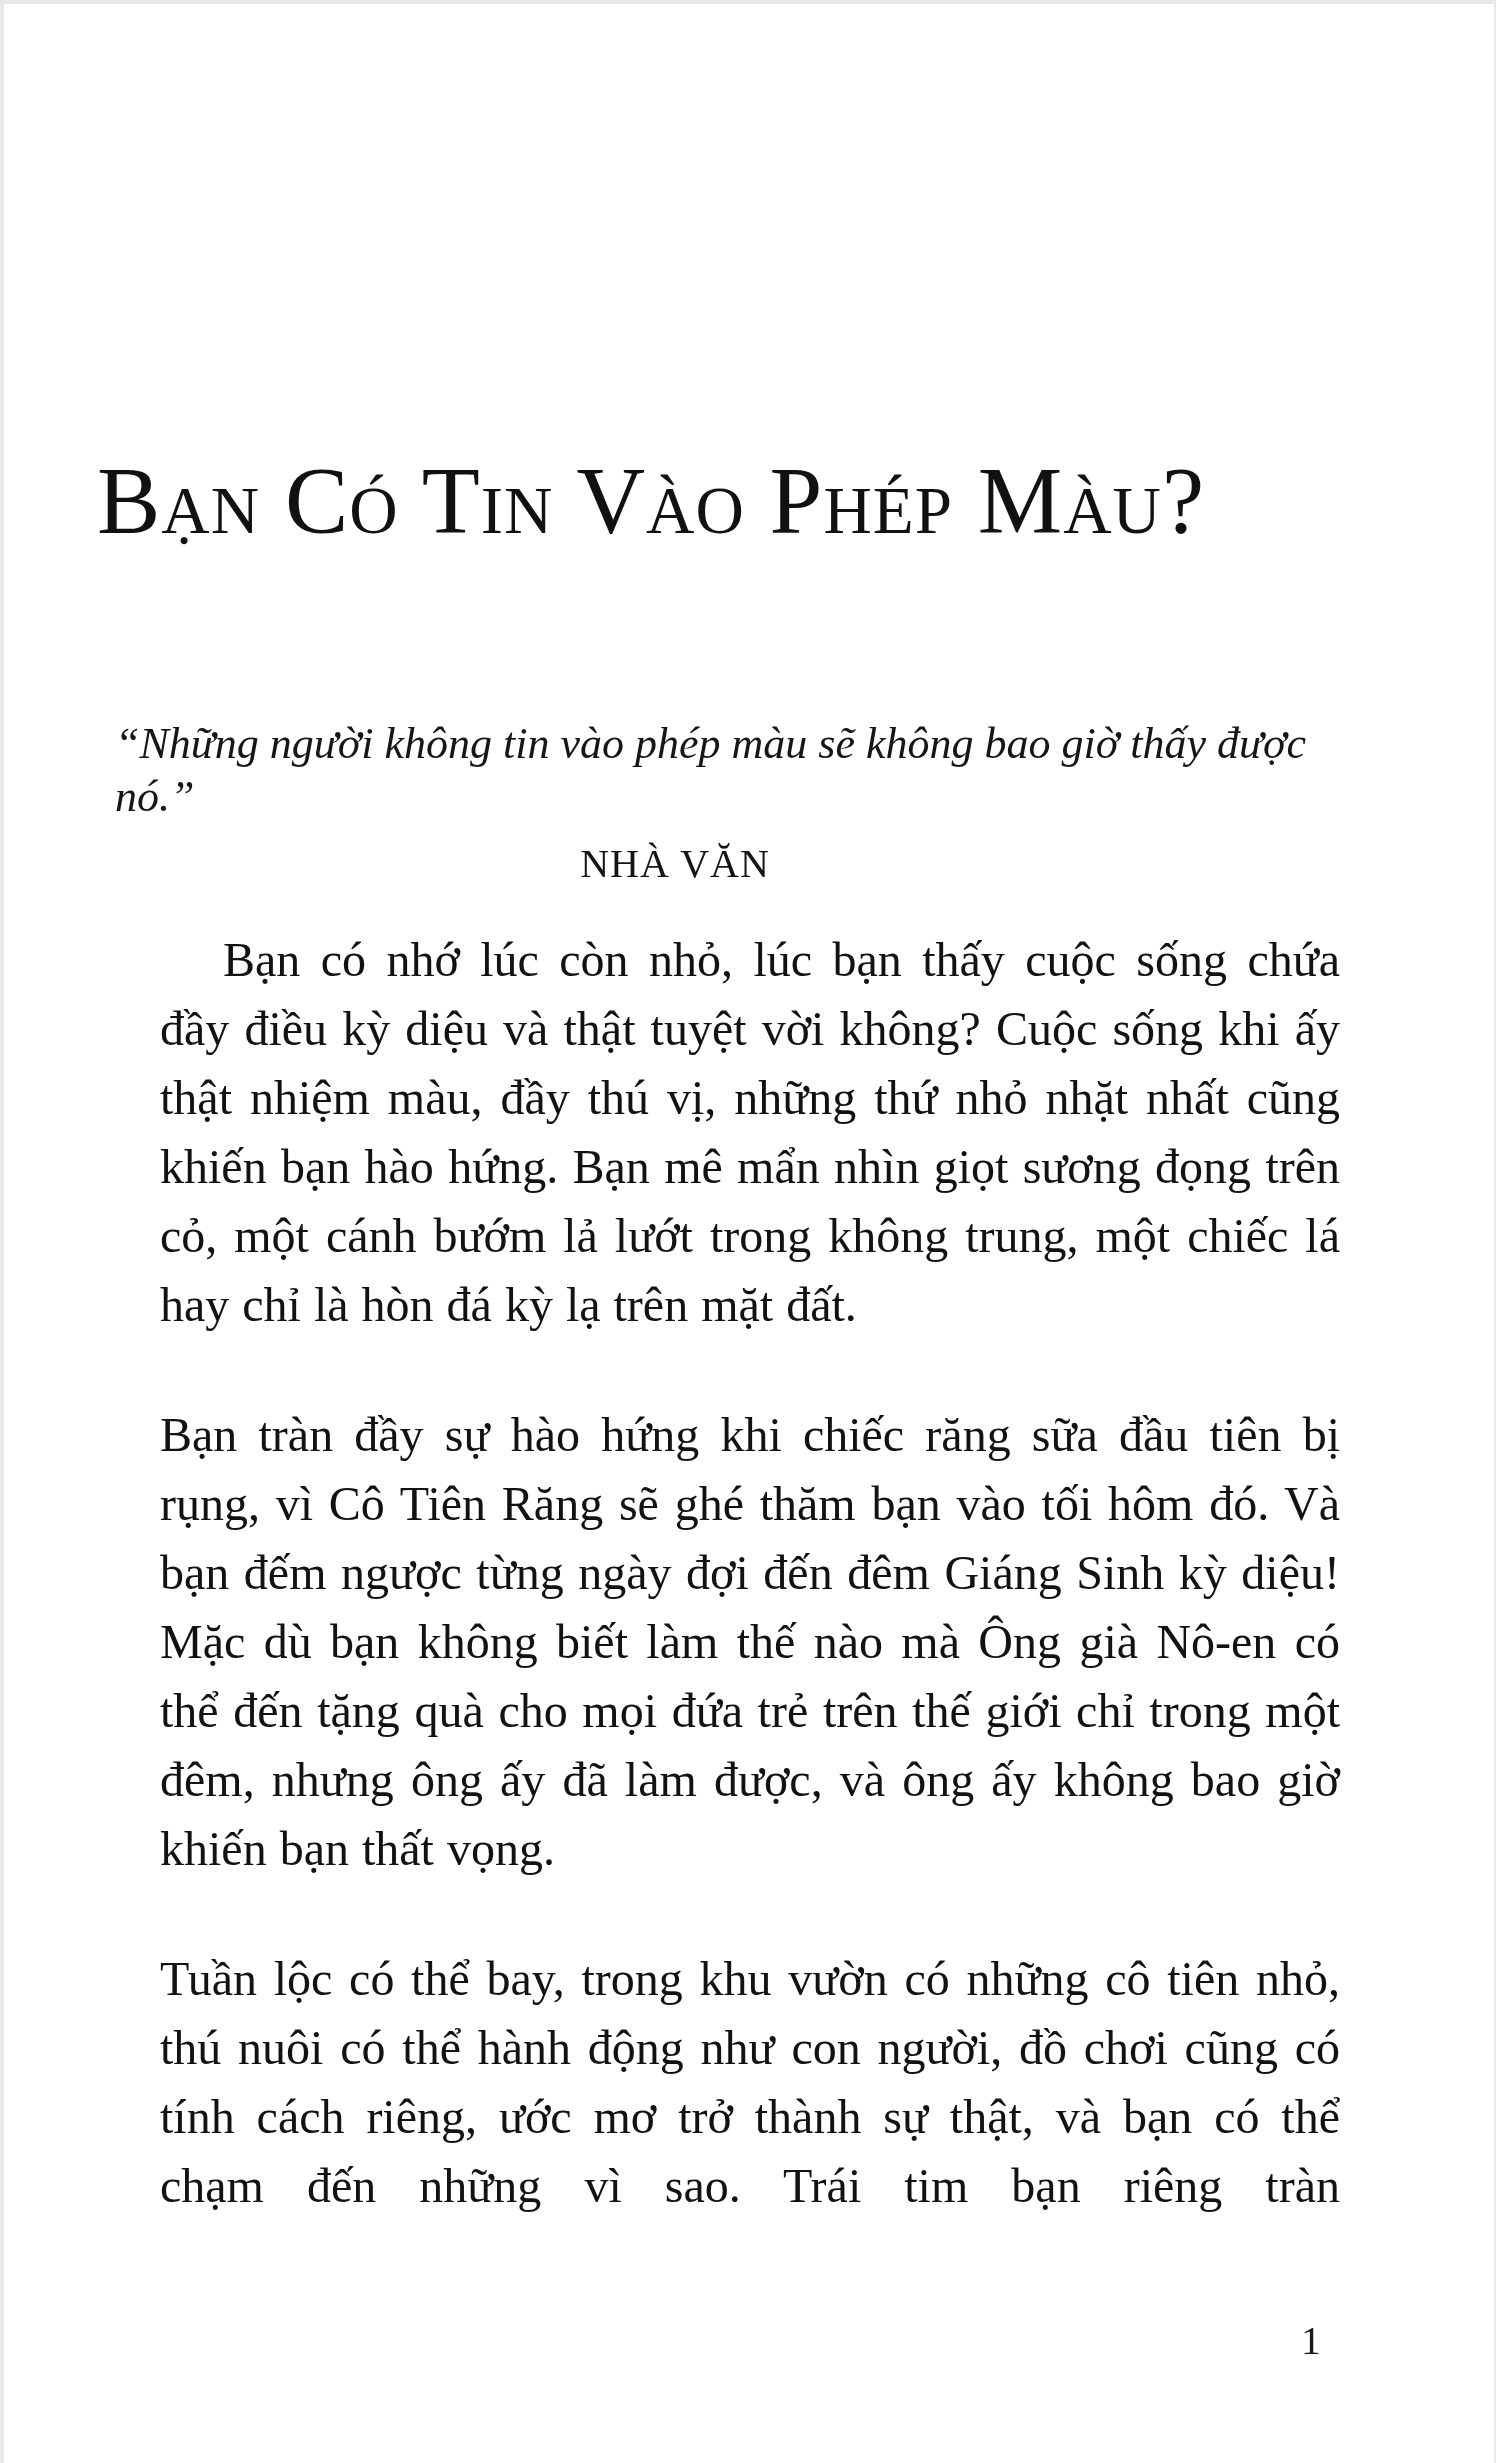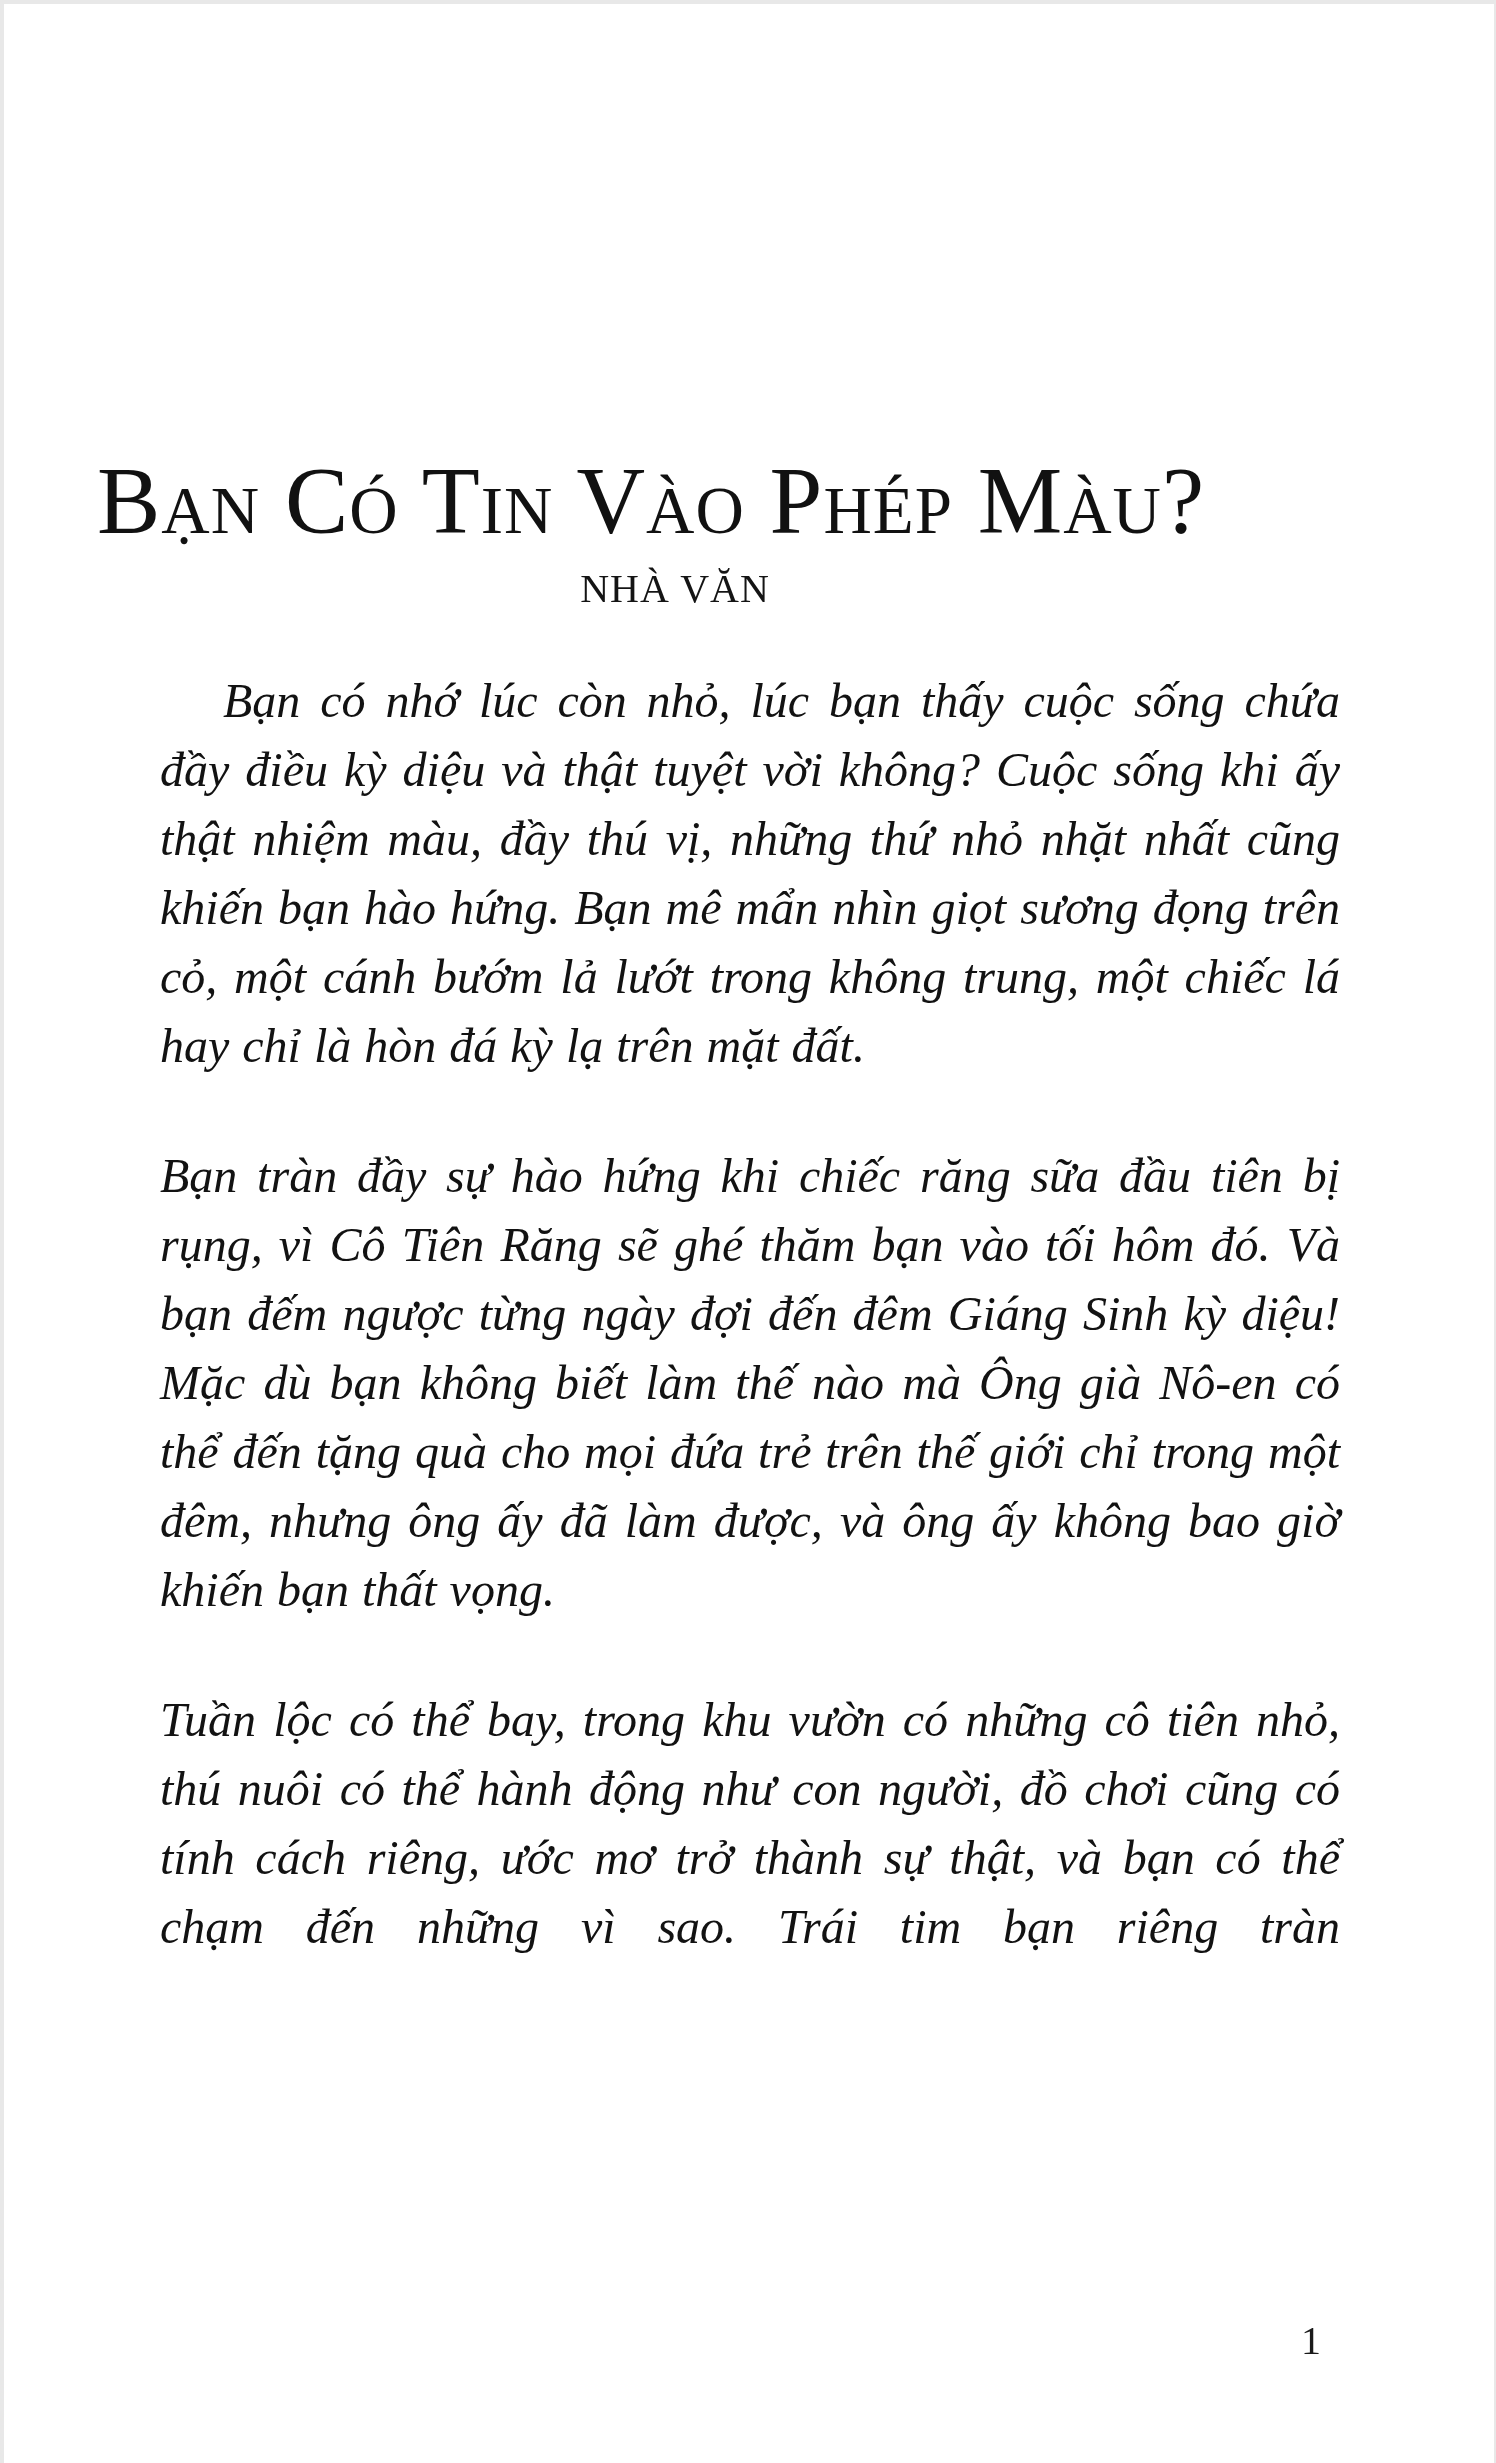--- a/index.html
+++ b/index.html
@@ -41,22 +41,21 @@
   }
   .epigraph-author-role {
     margin: 12px 155px 0 0;
     text-align: center;
     font-size: 40px;
     line-height: 1.2;
     letter-spacing: 1px;
     color: #141414;
   }
   .body-text {
-    margin: 47px 155px 0 150px;
-    font-style: italic;
+    margin: 31px 155px 0 150px;
   }
   .body-text p {
     font-size: 48px;
     line-height: 69px;
     text-align: justify;
     text-justify: inter-word;
     word-spacing: 1px;
     margin-bottom: 57px;
     color: #121212;
   }
@@ -76,20 +75,21 @@
     color: #1a1a1a;
   }
 </style>
 </head>
 <body>
 
 <div class="page">
 
   <h1 class="chapter-title">Bạn Có Tin Vào Phép Màu?</h1>
 
+  <div class="epigraph-quote">“Những người không tin vào phép màu sẽ không bao giờ thấy được nó.”</div>
 
 
   <div class="epigraph-author-role">NHÀ VĂN</div>
 
   <div class="body-text">
     <p class="indent-first">Bạn có nhớ lúc còn nhỏ, lúc bạn thấy cuộc sống chứa đầy điều kỳ diệu và thật tuyệt vời không? Cuộc sống khi ấy thật nhiệm màu, đầy thú vị, những thứ nhỏ nhặt nhất cũng khiến bạn hào hứng. Bạn mê mẩn nhìn giọt sương đọng trên cỏ, một cánh bướm lả lướt trong không trung, một chiếc lá hay chỉ là hòn đá kỳ lạ trên mặt đất.</p>
     <p>Bạn tràn đầy sự hào hứng khi chiếc răng sữa đầu tiên bị rụng, vì Cô Tiên Răng sẽ ghé thăm bạn vào tối hôm đó. Và bạn đếm ngược từng ngày đợi đến đêm Giáng Sinh kỳ diệu! Mặc dù bạn không biết làm thế nào mà Ông già Nô-en có thể đến tặng quà cho mọi đứa trẻ trên thế giới chỉ trong một đêm, nhưng ông ấy đã làm được, và ông ấy không bao giờ khiến bạn thất vọng.</p>
     <p class="continued">Tuần lộc có thể bay, trong khu vườn có những cô tiên nhỏ, thú nuôi có thể hành động như con người, đồ chơi cũng có tính cách riêng, ước mơ trở thành sự thật, và bạn có thể chạm đến những vì sao. Trái tim bạn riêng tràn</p>
   </div>
 

